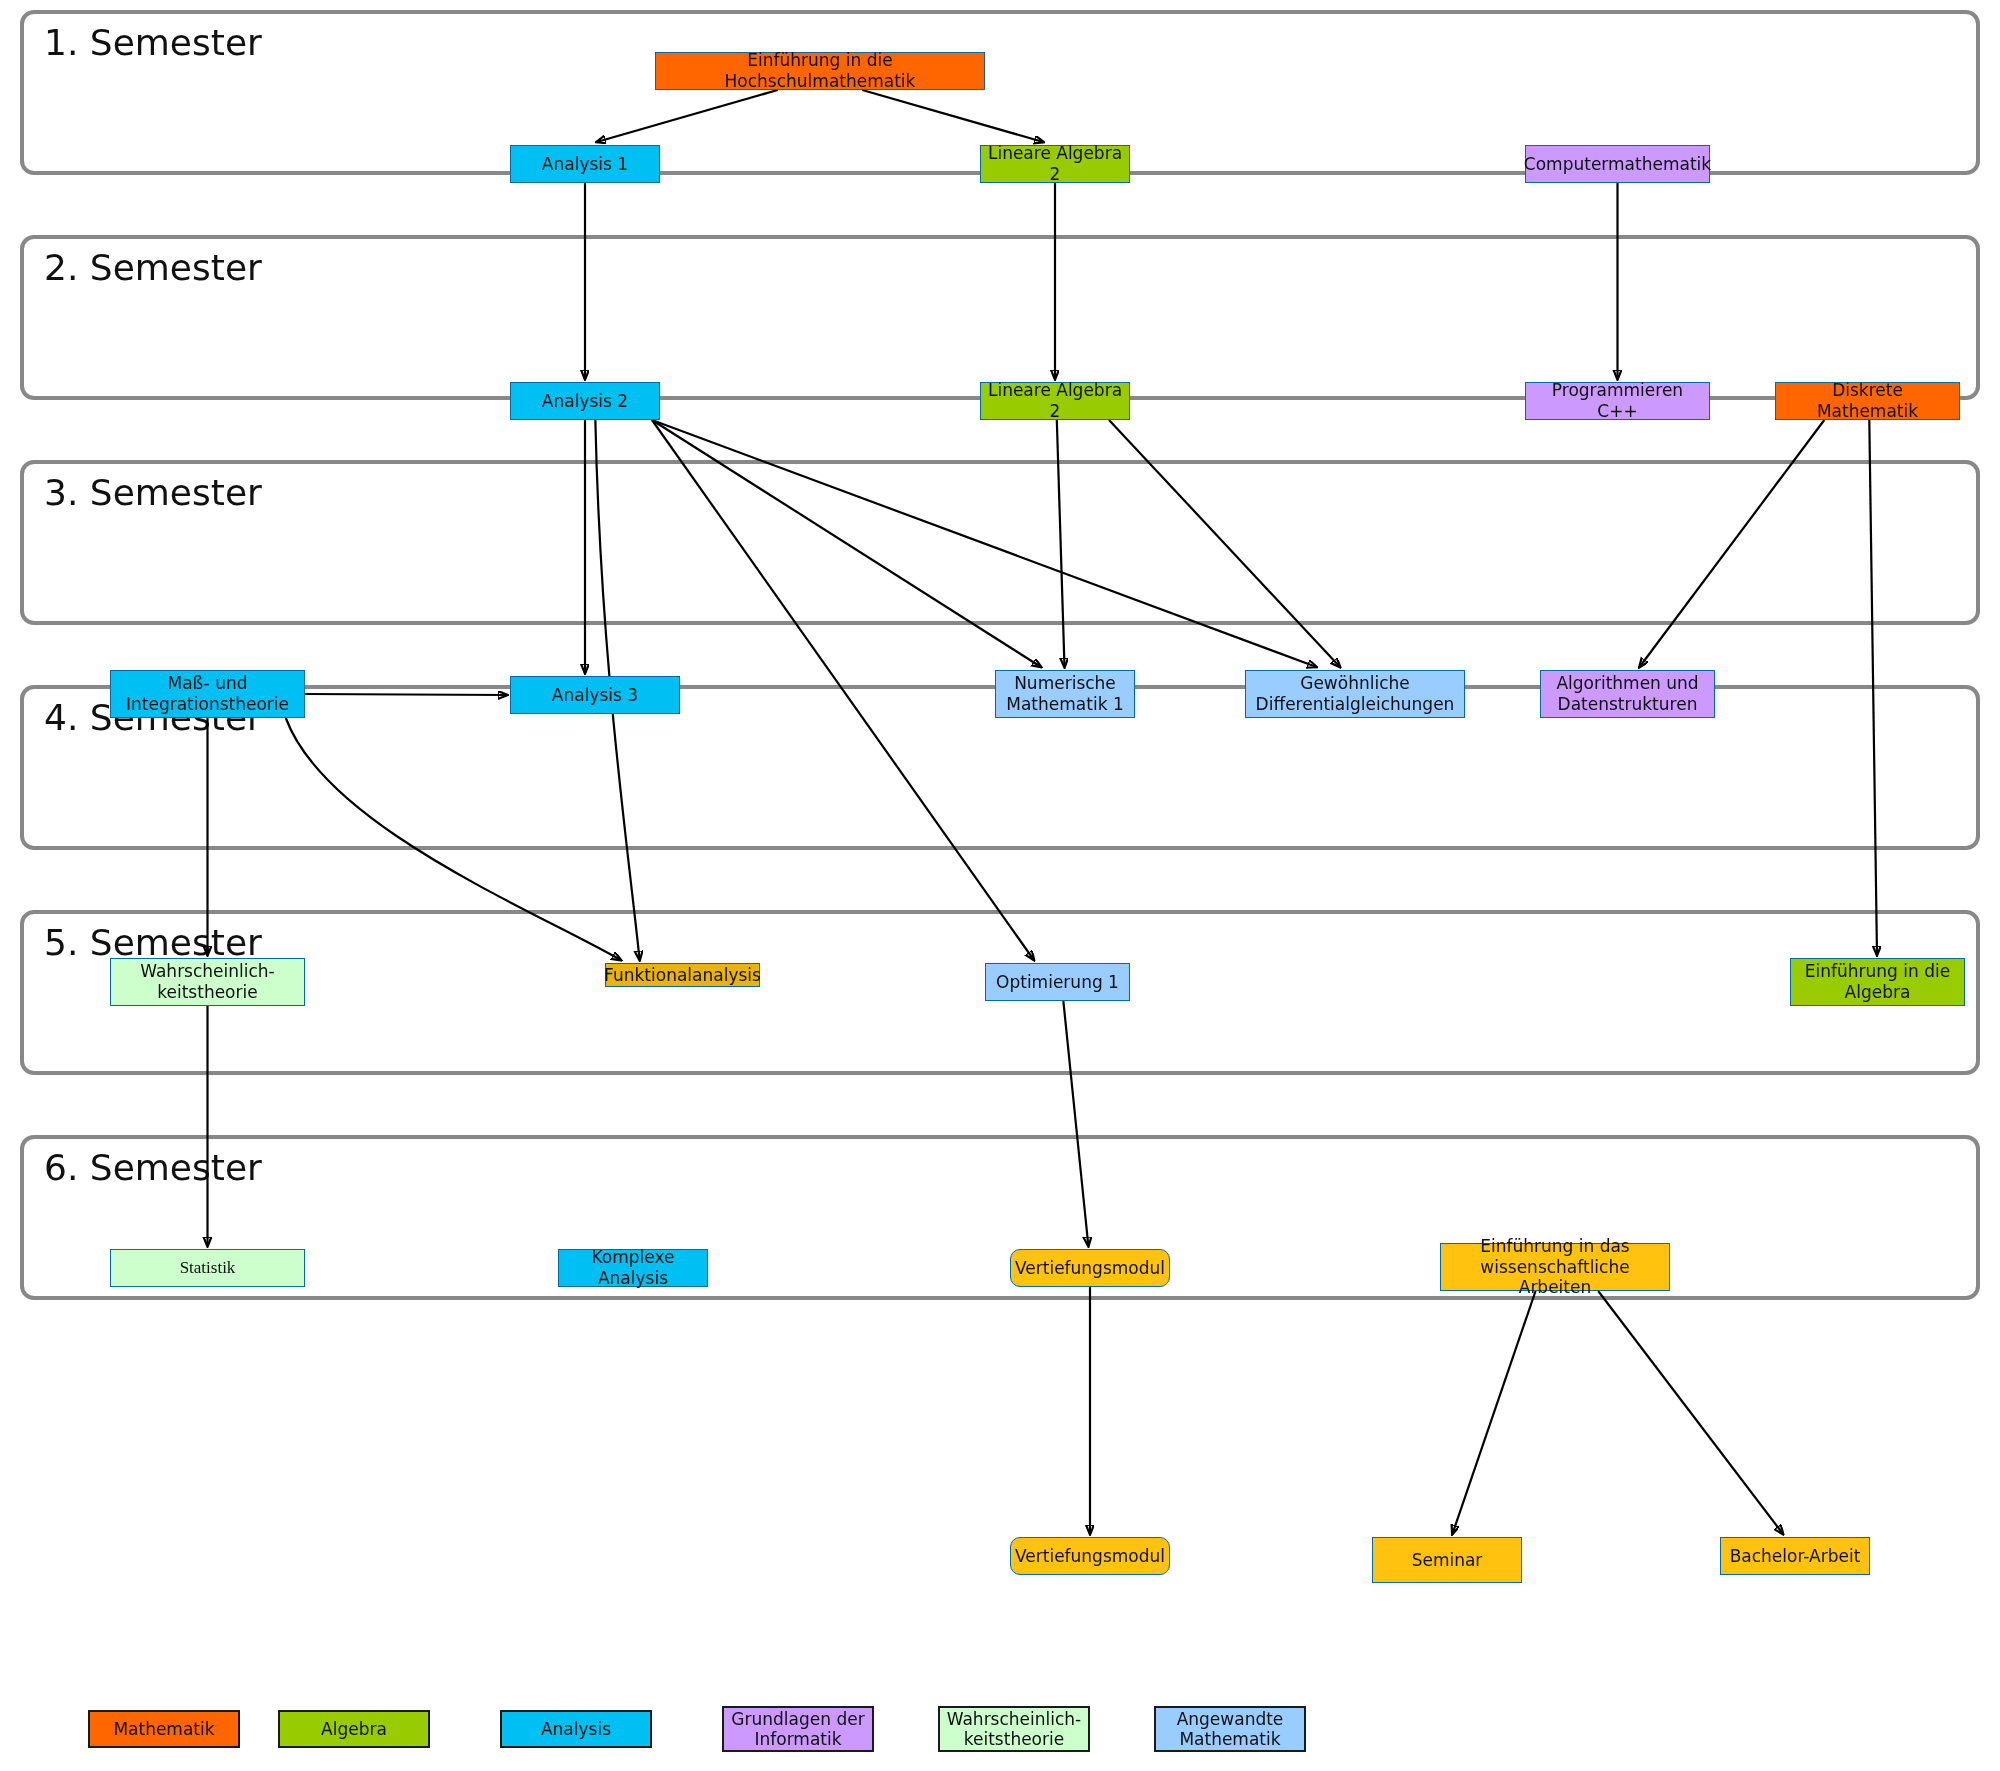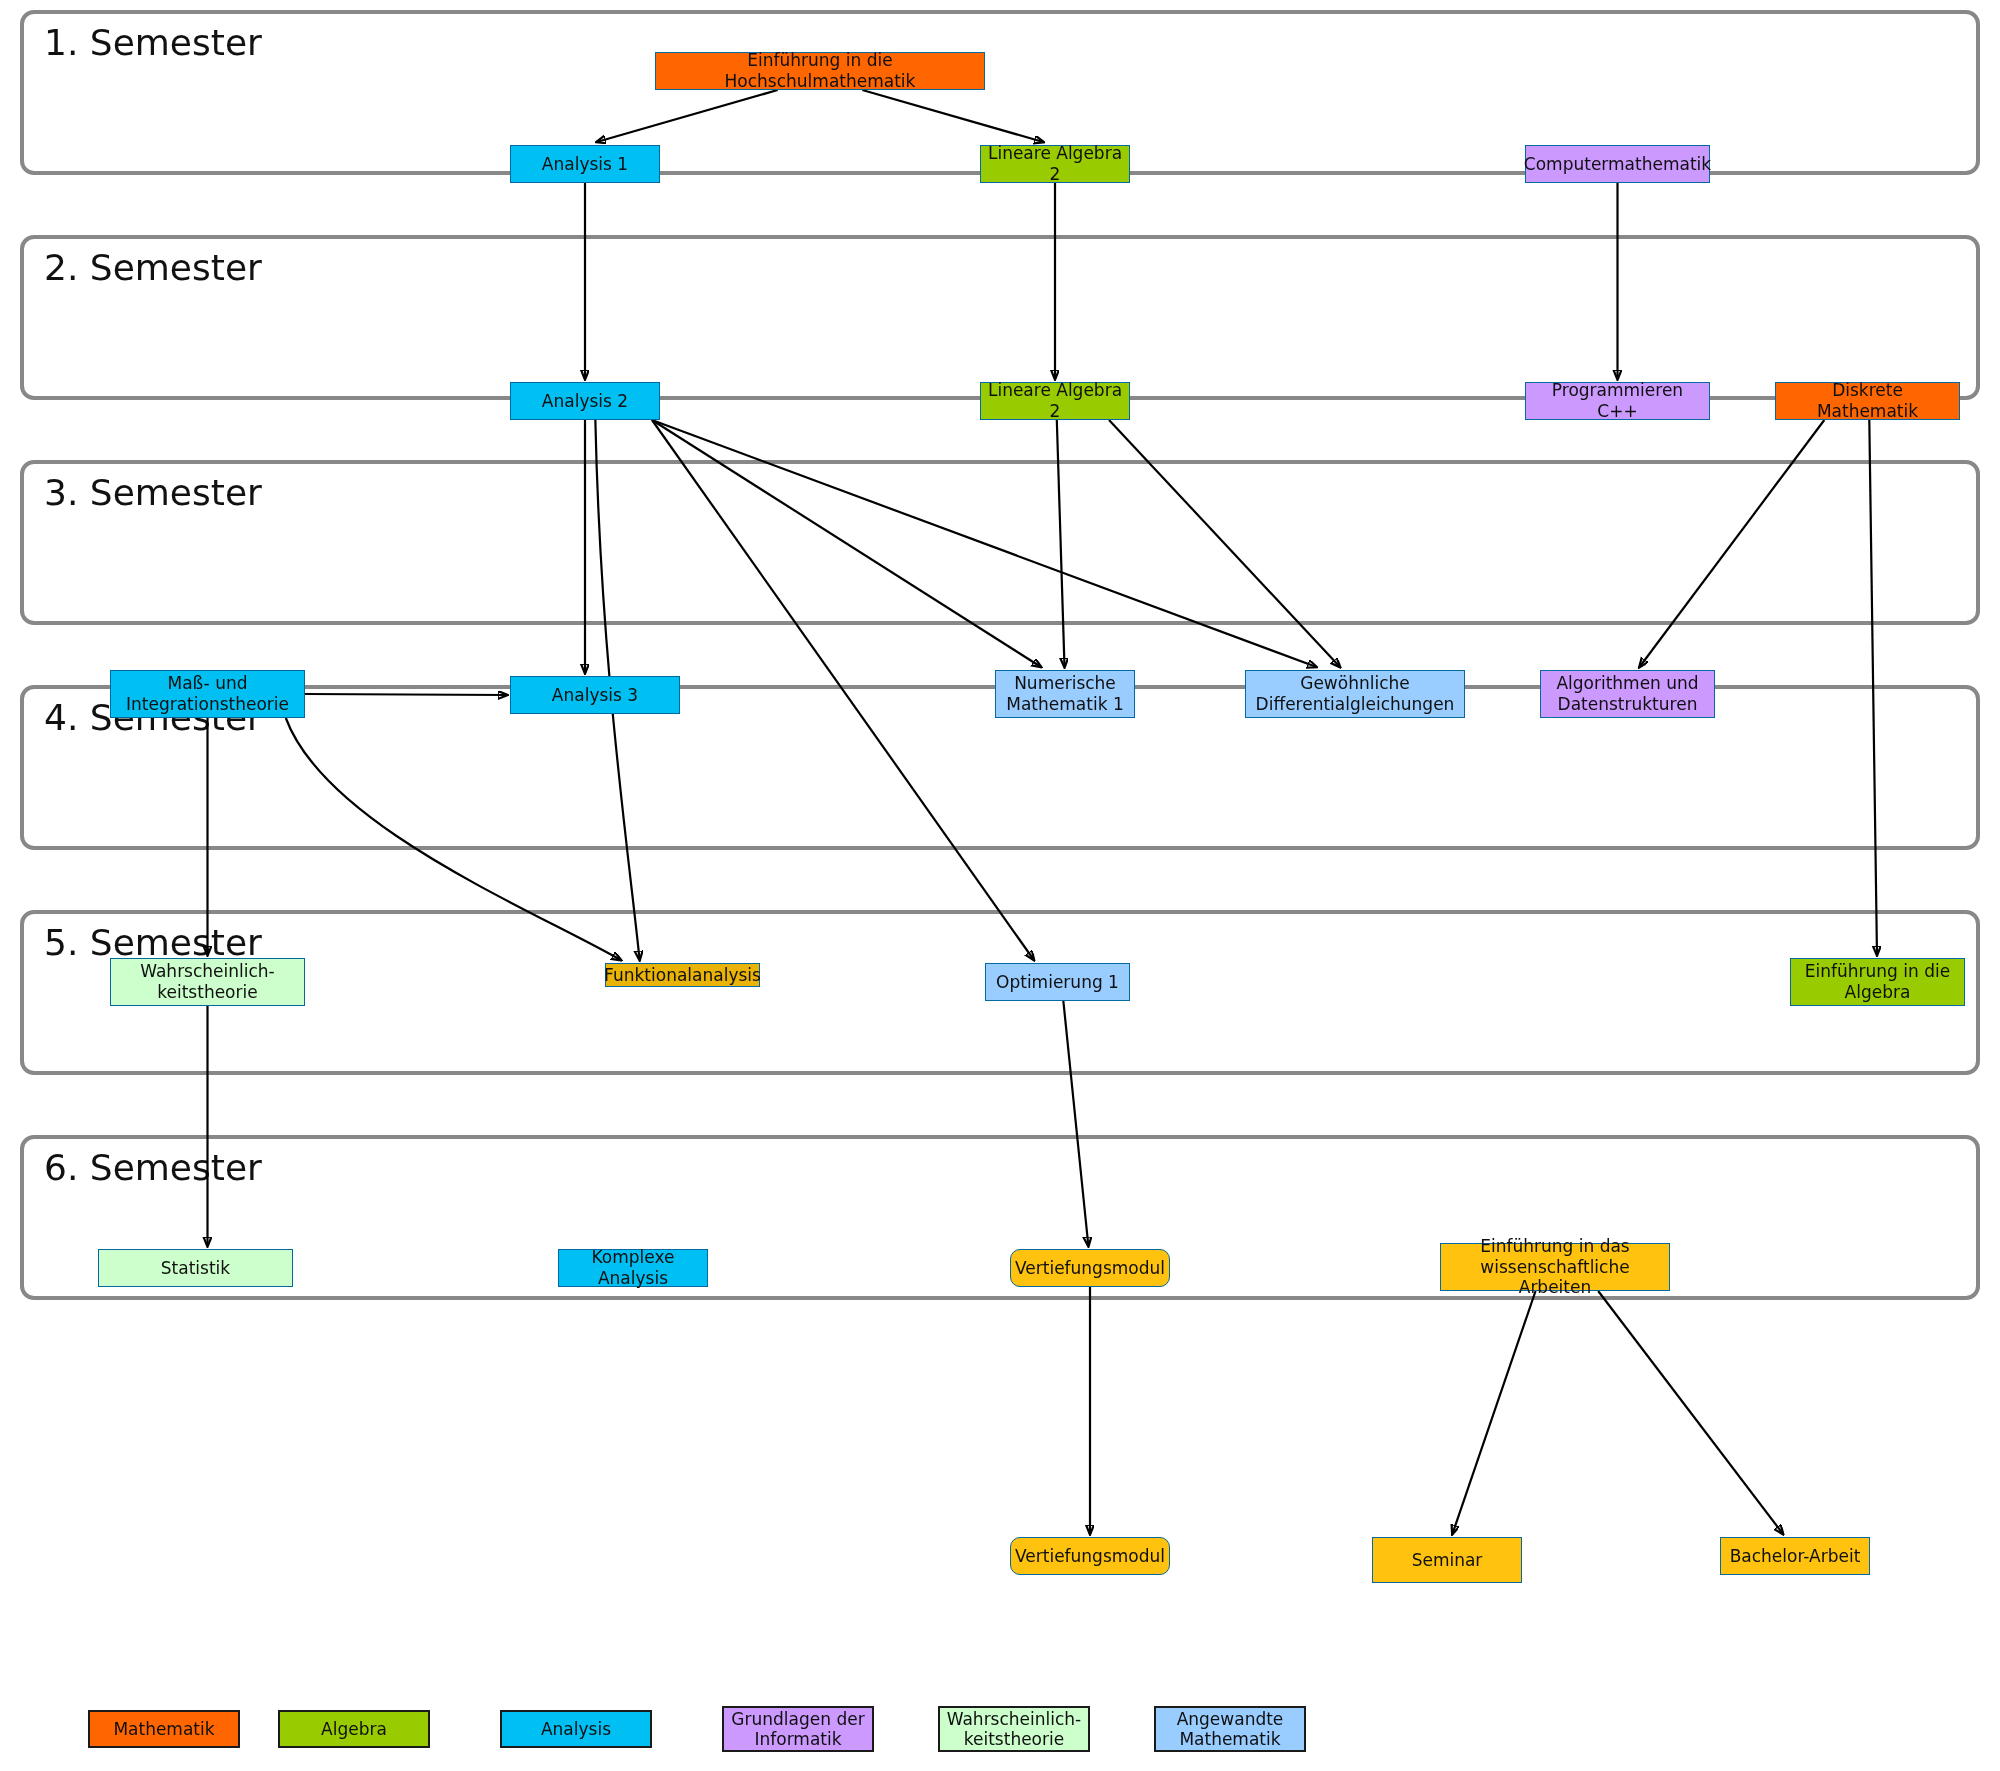--- a/index.html
+++ b/index.html
@@ -116,21 +116,21 @@
   <div class="node" style="left:565px;top:963px;width:155px;height:24px;background:#eab308;margin-left:40px;">
       <span>Funktionalanalysis</span>
     </div>
   <div class="node" style="left:985px;top:963px;width:145px;height:38px;background:#99CCFF;">
       <span>Optimierung 1</span>
     </div>
   <div class="node" style="left:1790px;top:958px;width:175px;height:48px;background:#99CC00;">
       <span>Einführung in die<br>Algebra</span>
     </div>
 
-  <div class="node" style="left:98px;top:1249px;width:195px;height:38px;background:#CCFFCC;">
+  <div class="node" style="left:110px;top:1249px;width:195px;height:38px;background:#CCFFCC;font-family:Liberation Serif, serif;">
       <span>Statistik</span>
     </div>
   <div class="node" style="left:558px;top:1249px;width:150px;height:38px;background:#00BFF3;">
       <span>Komplexe Analysis</span>
     </div>
   <div class="node rounded" style="left:1010px;top:1249px;width:160px;height:38px;background:#FFC20E;">
       <span>Vertiefungsmodul</span>
     </div>
   <div class="node" style="left:1440px;top:1243px;width:230px;height:48px;background:#FFC20E;">
       <span>Einführung in das<br>wissenschaftliche Arbeiten</span>

